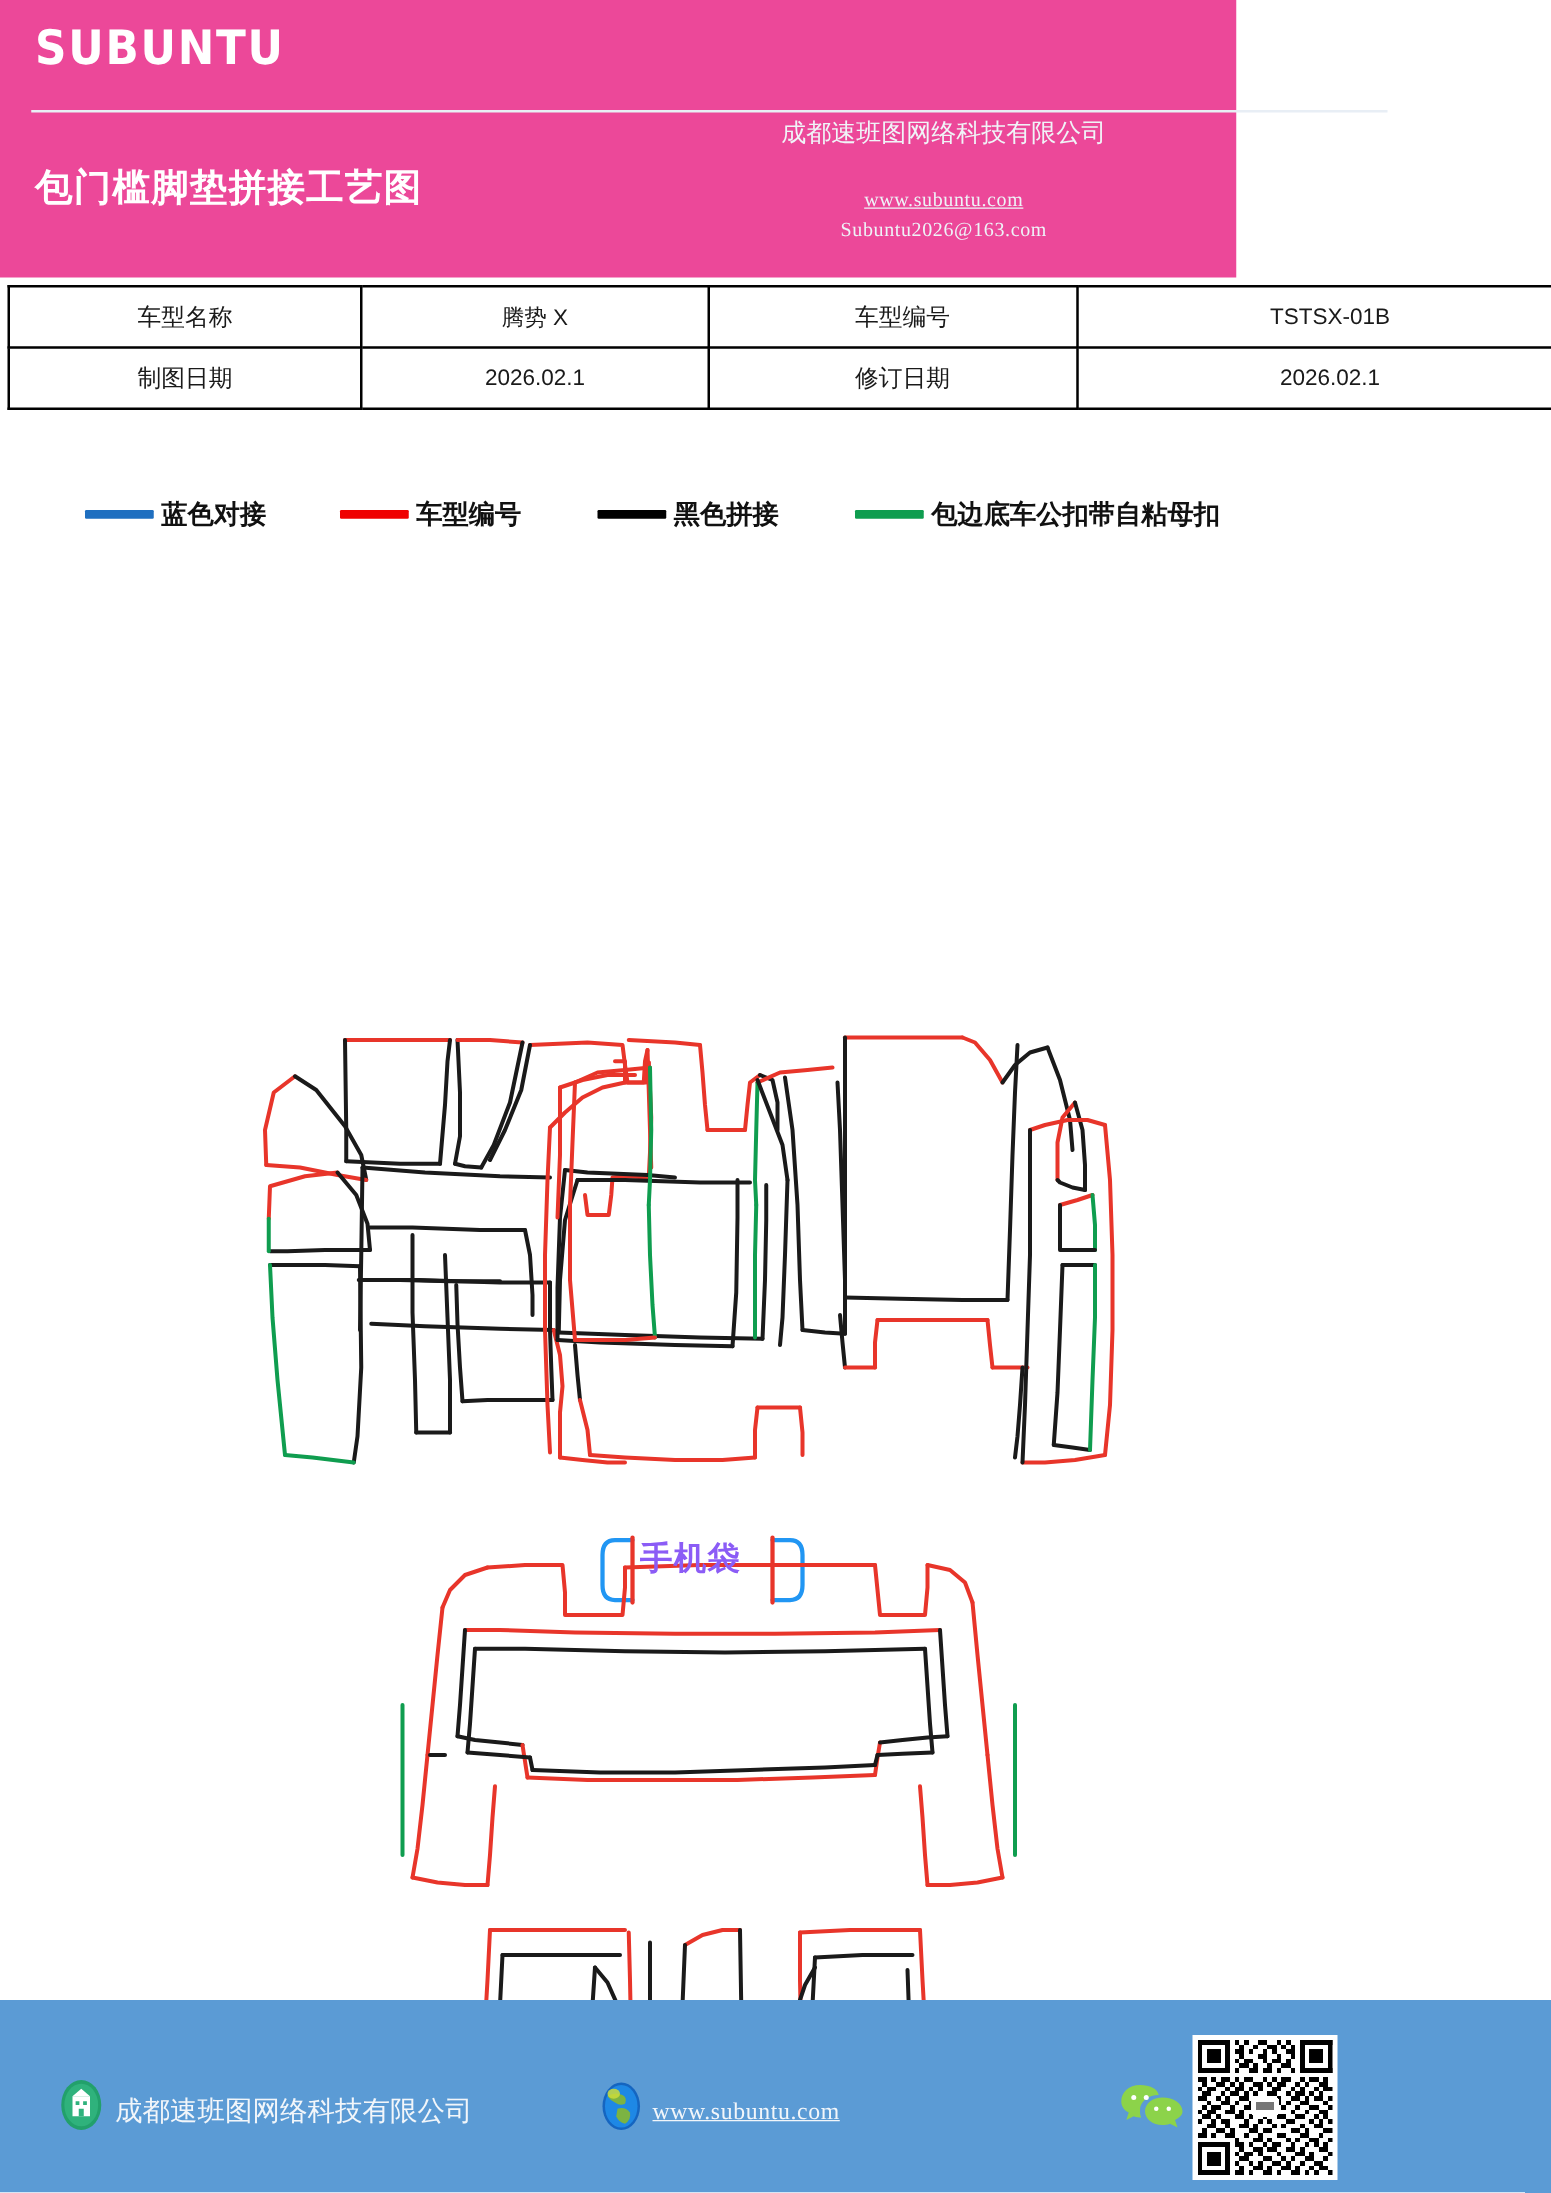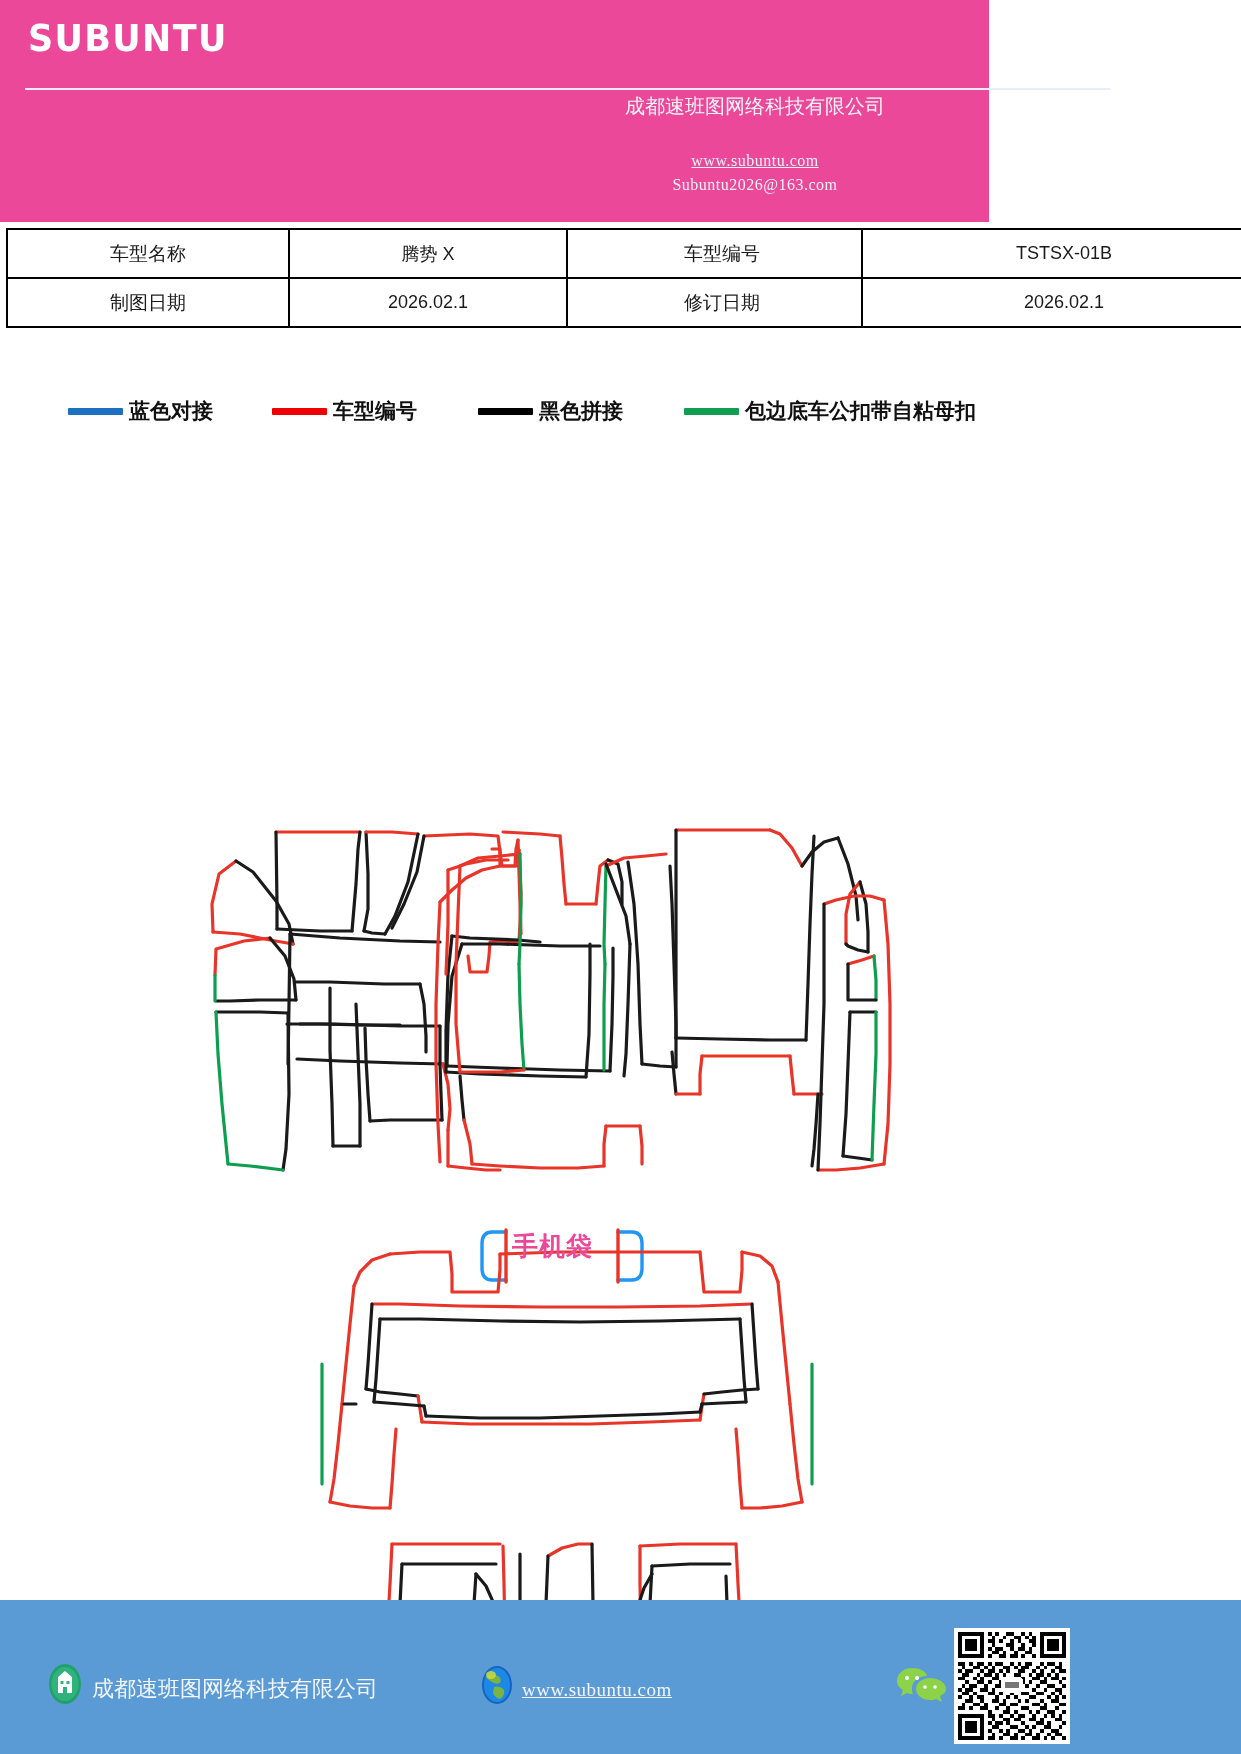--- a/index.html
+++ b/index.html
@@ -109,21 +109,21 @@
   .diagram{
     position:absolute;left:0;top:404px;width:1241px;height:1196px;
   }
   .diagram svg{display:block;}
 
   .pocket-label{
     position:absolute;left:512px;top:825px;
     font-family:"DejaVu Sans", sans-serif;
     font-weight:bold;
     font-size:26px;
-    color:#ec4899;
+    color:#8b5cf6;
     letter-spacing:1px;
   }
 
   
   .footer{
     position:absolute;left:0;top:1600px;width:1241px;height:154px;
     background:#5b9bd5;
   }
   .f-company{
     position:absolute;left:92px;top:1674px;
@@ -152,20 +152,21 @@
     position:absolute;left:954px;top:1628px;width:116px;height:116px;
     background:#ffffff;padding:4px;box-sizing:border-box;
   }
 </style>
 </head>
 <body>
 
 <div class="header">
   <div class="brand">SUBUNTU</div>
   <div class="hrule"></div>
+  <div class="doc-title">包门槛脚垫拼接工艺图</div>
   <div class="company-cn">成都速班图网络科技有限公司</div>
   <div class="weblink">www.subuntu.com</div>
   <div class="email">Subuntu2026@163.com</div>
 </div>
 
 <table class="info-table">
   <tbody>
       <tr>
     <td class="lbl col-a">车型名称</td>
     <td class="val col-b">腾势 X</td>

